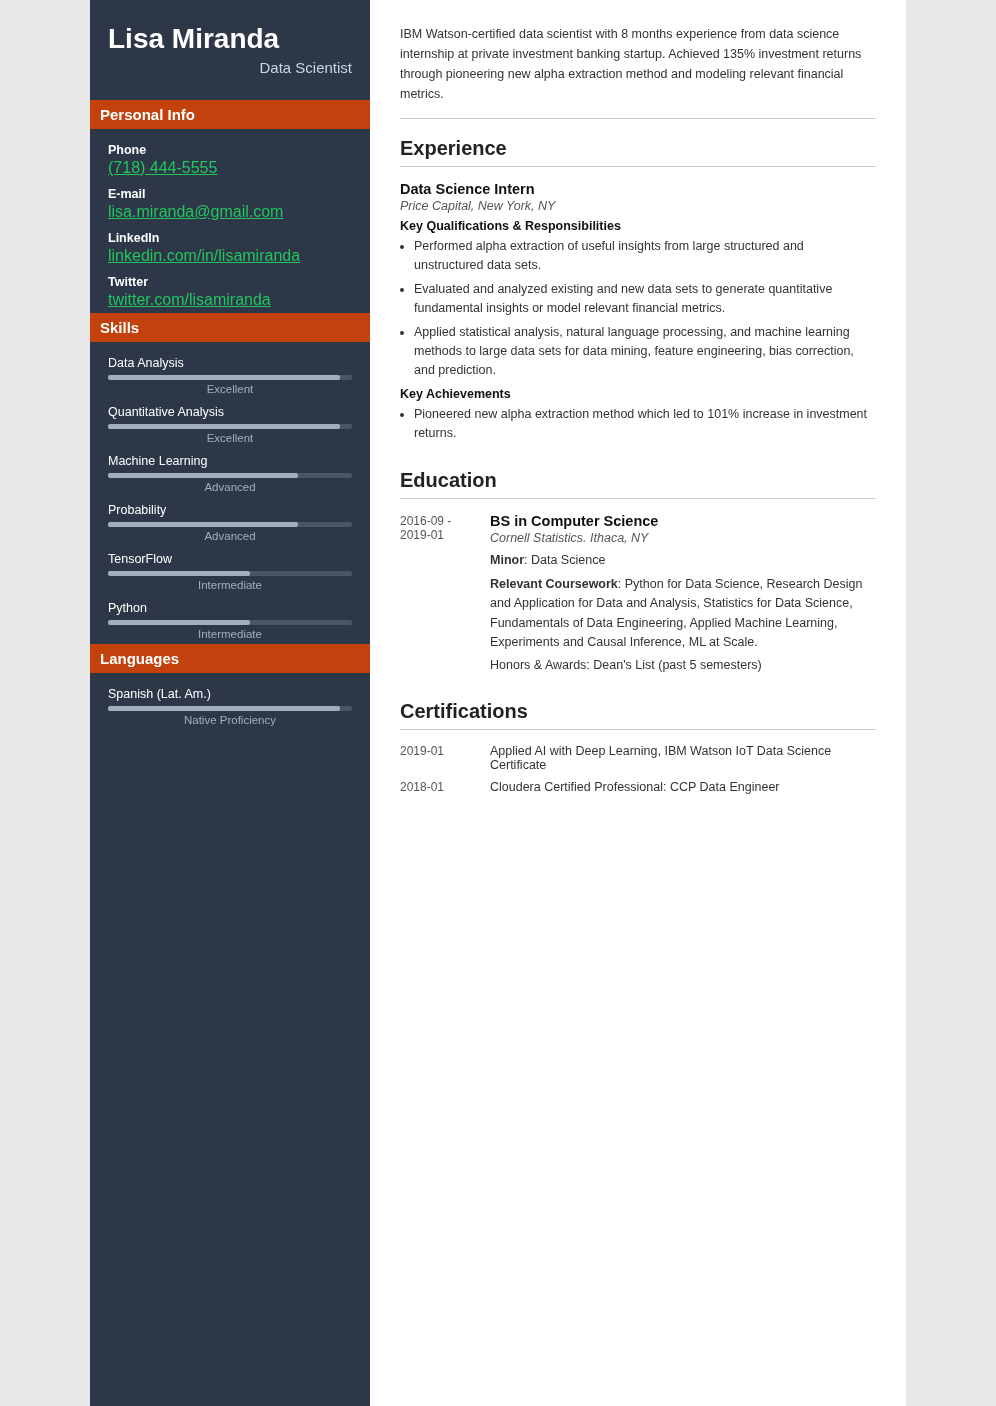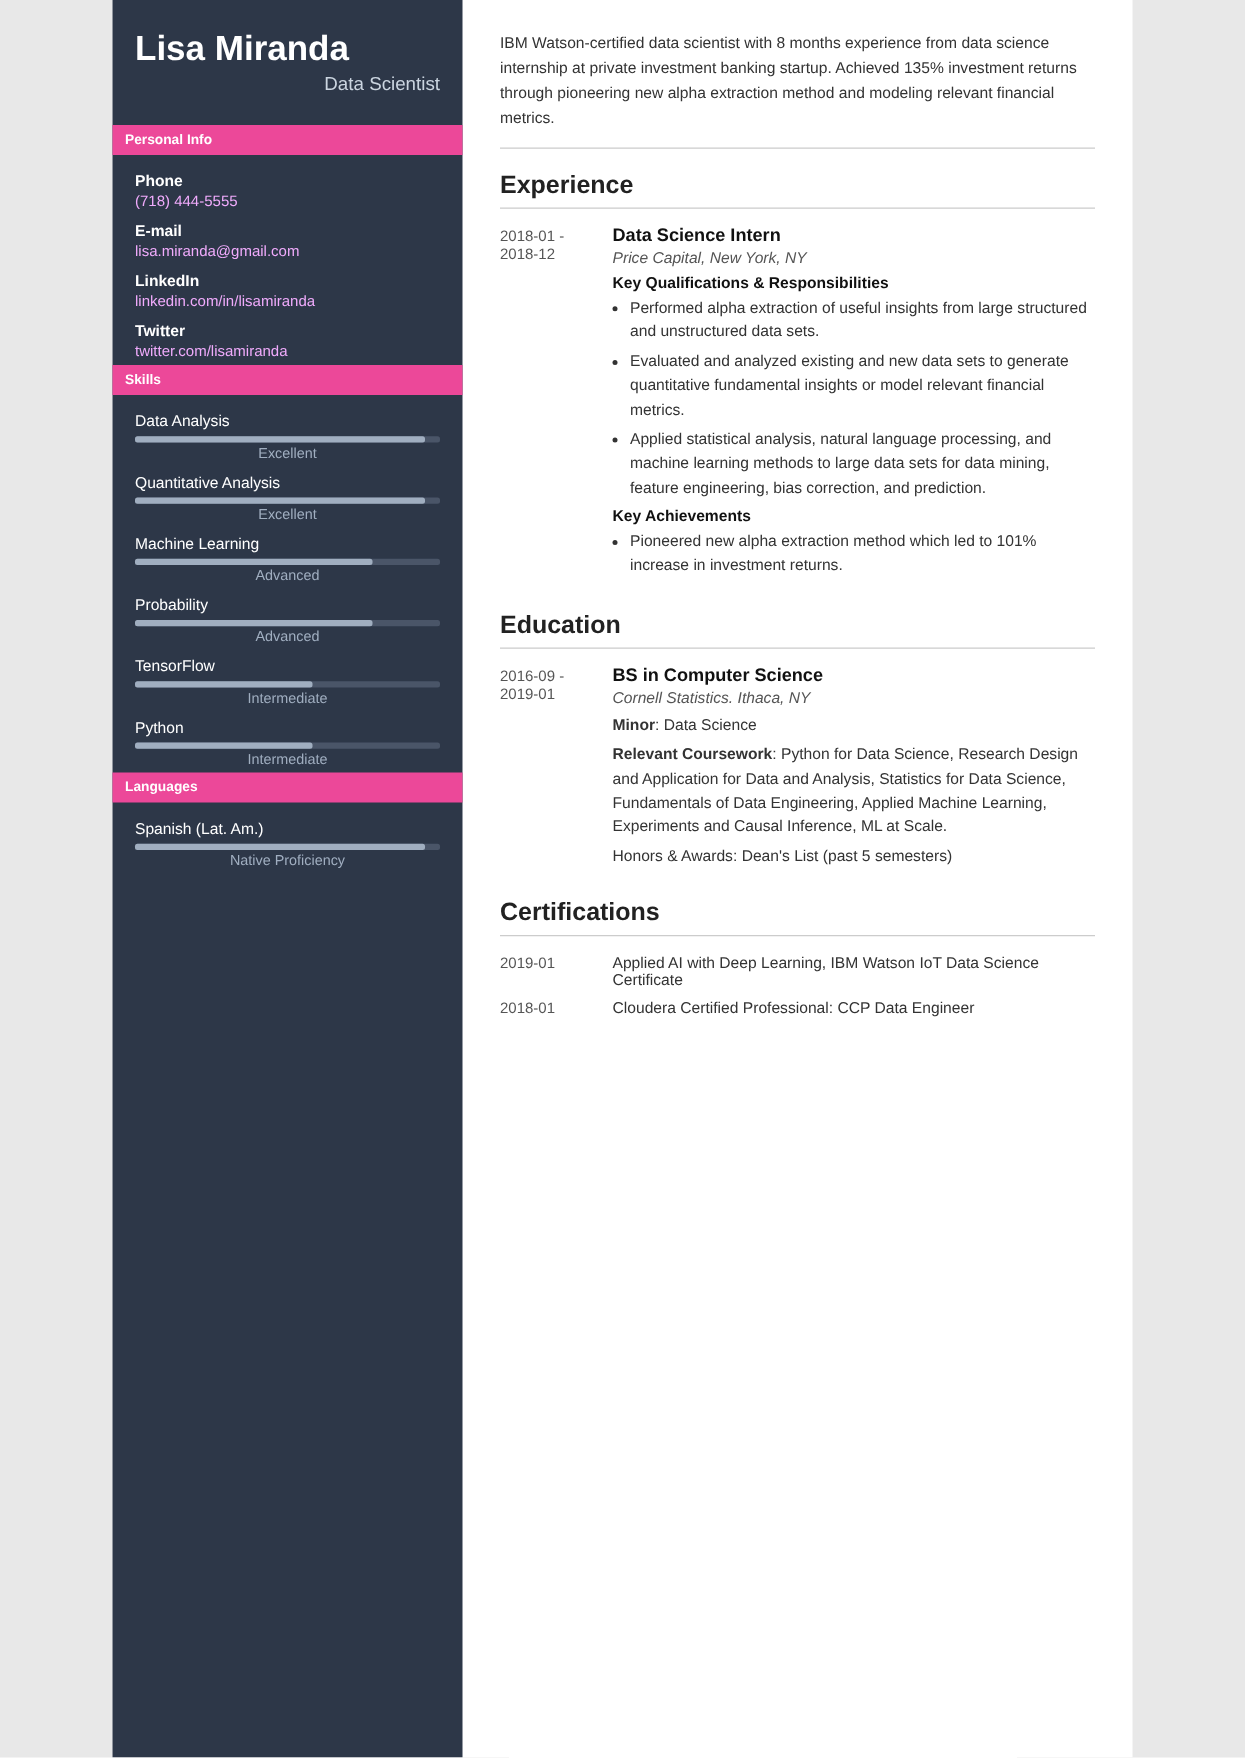--- a/index.html
+++ b/index.html
@@ -32,38 +32,39 @@
       line-height: 1.1;
       margin-bottom: 4px;
     }
     .title {
       font-size: 15px;
       color: #cbd5e0;
       margin-bottom: 24px;
       text-align: right;
     }
     .section-title {
-      font-size: 11px;
-      font-weight: 700;
-      color: #fff;
-      background: #ec4899;
+      font-size: 15px;
+      font-weight: 700;
+      color: #fff;
+      background: #c2410c;
       padding: 6px 10px;
       margin: 0 -18px 14px -18px;
     }
     .info-label {
       font-weight: 700;
       font-size: 12.5px;
       color: #fff;
       margin-top: 10px;
       margin-bottom: 2px;
     }
     .info-value {
-      font-size: 12px;
-      color: #f0abfc;
-      margin-bottom: 4px;
+      font-size: 16px;
+      color: #22c55e;
+      margin-bottom: 4px;
+      text-decoration: underline;
     }
     .skill-name {
       font-size: 12.5px;
       color: #fff;
       margin-top: 10px;
       margin-bottom: 5px;
     }
     .skill-bar-bg {
       background: #4a5568;
       height: 5px;
@@ -261,21 +262,20 @@
         </div>
       </div>
   </div>
 
   <div class="main">
     <div class="summary">IBM Watson-certified data scientist with 8 months experience from data science internship at private investment banking startup. Achieved 135% investment returns through pioneering new alpha extraction method and modeling relevant financial metrics.</div>
 
     <div class="section-wrapper">
       <div class="main-section-title">Experience</div>
       <div class="entry">
-        <div class="entry-date">2018-01 -<br>2018-12</div>
         <div class="entry-content">
           <div class="entry-title">Data Science Intern</div>
           <div class="entry-subtitle">Price Capital, New York, NY</div>
           <div class="entry-bold-label">Key Qualifications &amp; Responsibilities</div>
           <ul class="bullet-list">
             <li>Performed alpha extraction of useful insights from large structured and unstructured data sets.</li>
             <li>Evaluated and analyzed existing and new data sets to generate quantitative fundamental insights or model relevant financial metrics.</li>
             <li>Applied statistical analysis, natural language processing, and machine learning methods to large data sets for data mining, feature engineering, bias correction, and prediction.</li>
           </ul>
           <div class="entry-bold-label">Key Achievements</div>

